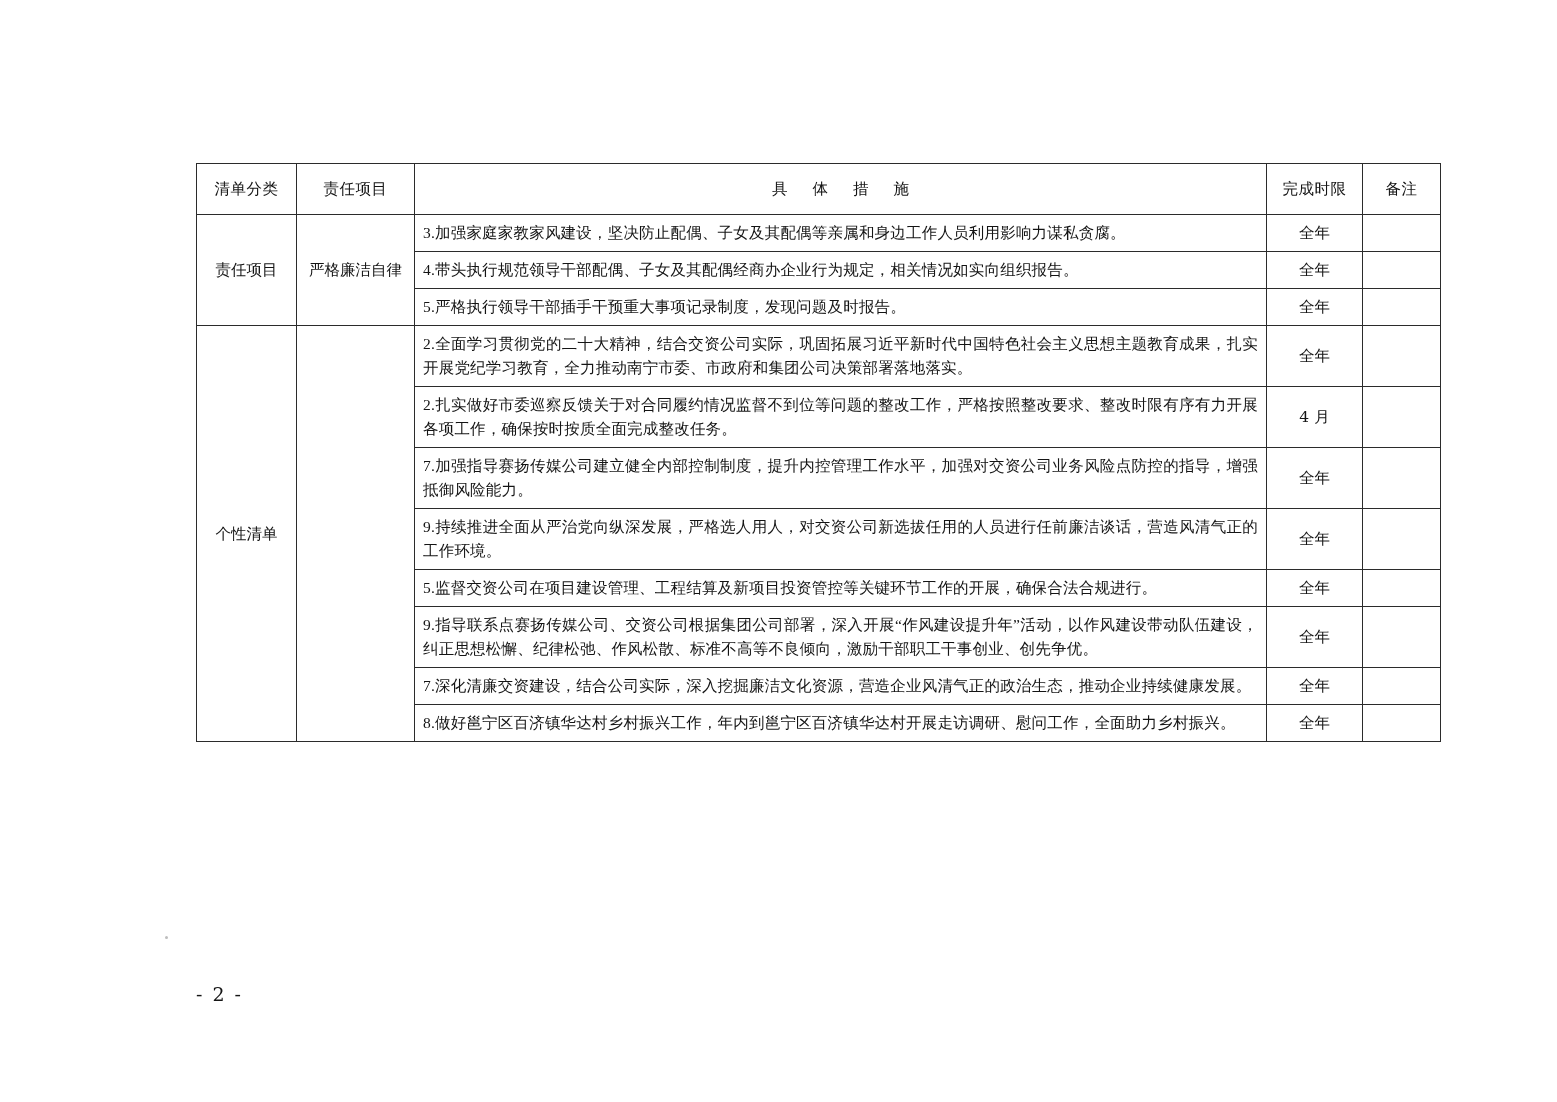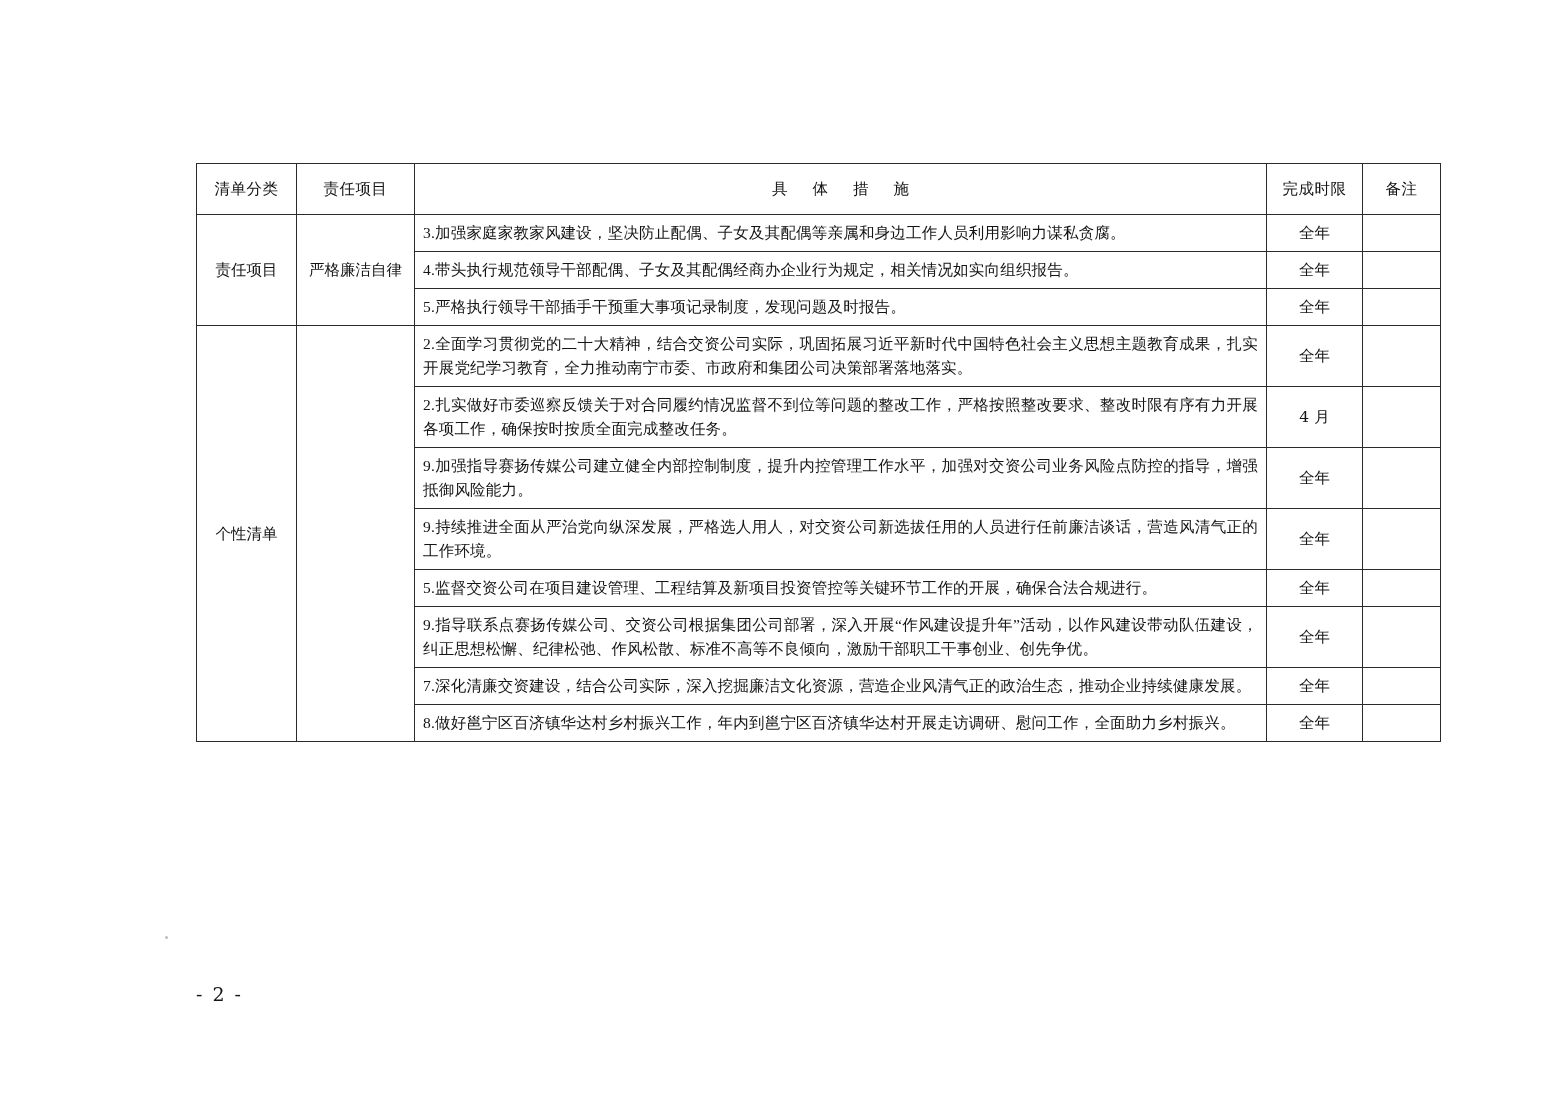--- a/index.html
+++ b/index.html
@@ -136,21 +136,21 @@
         <td class="cell-measure">2.全面学习贯彻党的二十大精神，结合交资公司实际，巩固拓展习近平新时代中国特色社会主义思想主题教育成果，扎实开展党纪学习教育，全力推动南宁市委、市政府和集团公司决策部署落地落实。</td>
         <td class="cell-center">全年</td>
         <td class="cell-center"></td>
       </tr>
       <tr>
         <td class="cell-measure">2.扎实做好市委巡察反馈关于对合同履约情况监督不到位等问题的整改工作，严格按照整改要求、整改时限有序有力开展各项工作，确保按时按质全面完成整改任务。</td>
         <td class="cell-center">4 月</td>
         <td class="cell-center"></td>
       </tr>
       <tr>
-        <td class="cell-measure">9.加强指导赛扬传媒公司建立健全内部控制制度，提升内控管理工作水平，加强对交资公司业务风险点防控的指导，增强抵御风险能力。</td>
+        <td class="cell-measure">7.加强指导赛扬传媒公司建立健全内部控制制度，提升内控管理工作水平，加强对交资公司业务风险点防控的指导，增强抵御风险能力。</td>
         <td class="cell-center">全年</td>
         <td class="cell-center"></td>
       </tr>
       <tr>
         <td class="cell-measure">9.持续推进全面从严治党向纵深发展，严格选人用人，对交资公司新选拔任用的人员进行任前廉洁谈话，营造风清气正的工作环境。</td>
         <td class="cell-center">全年</td>
         <td class="cell-center"></td>
       </tr>
       <tr>
         <td class="cell-measure">5.监督交资公司在项目建设管理、工程结算及新项目投资管控等关键环节工作的开展，确保合法合规进行。</td>

